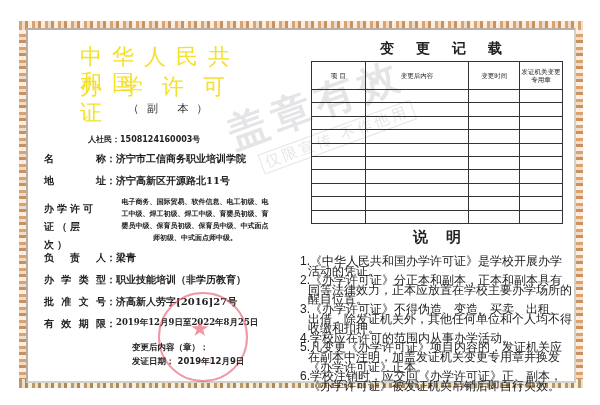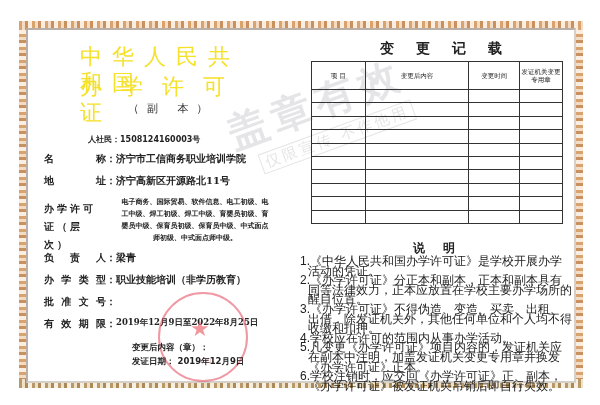--- a/index.html
+++ b/index.html
@@ -47,21 +47,21 @@
     .wm-small { font-size: 15px; letter-spacing: 3px; border: 1.5px solid rgba(180,180,190,0.35); padding: 0 4px; display: inline-block; margin-left: 20px; font-family: "DejaVu Sans", sans-serif; }
 
     
     .rec-title { position: absolute; left: 380px; top: 40px; font-size: 14px; font-weight: bold; letter-spacing: 22px; }
     .rec-table { position: absolute; left: 311px; top: 61px; width: 252px; border-collapse: collapse; border: 1.5px solid #333; }
     .rec-table th, .rec-table td { border: 1px solid #333; }
     .rec-table th { height: 28px; font-size: 6.5px; font-weight: normal; text-align: center; line-height: 8px; }
     .rec-table td { height: 13.4px; }
     .c1 { width: 54px; } .c2 { width: 104px; } .c3 { width: 51px; } .c4 { width: 43px; }
 
-    .notes-title { position: absolute; left: 413px; top: 240px; font-size: 12px; font-weight: bold; letter-spacing: 18px; }
+    .notes-title { position: absolute; left: 413px; top: 228px; font-size: 15px; font-weight: bold; letter-spacing: 18px; }
     .notes { position: absolute; left: 300px; top: 257px; width: 272px; font-size: 12px; line-height: 9.6px; font-family: Liberation Sans, sans-serif; }
     .notes li { list-style: none; padding-left: 8px; text-indent: -8px; }
   </style>
 </head>
 <body>
 
 <div class="frame-outer"></div>
 <div class="frame-inner"></div>
 
 <div class="title1">中华人民共和国</div>
@@ -114,20 +114,21 @@
 </div>
 
 <div class="field f-approval">
   <span class="lbl">
       <span>批</span>
       <span>准</span>
       <span>文</span>
       <span>号</span>
     </span>
   <span class="colon">：</span>
+  <span class="val">济高新人劳字[2016]27号</span>
 </div>
 
 <div class="field f-valid">
   <span class="lbl">
       <span>有</span>
       <span>效</span>
       <span>期</span>
       <span>限</span>
     </span>
   <span class="colon">：</span>

